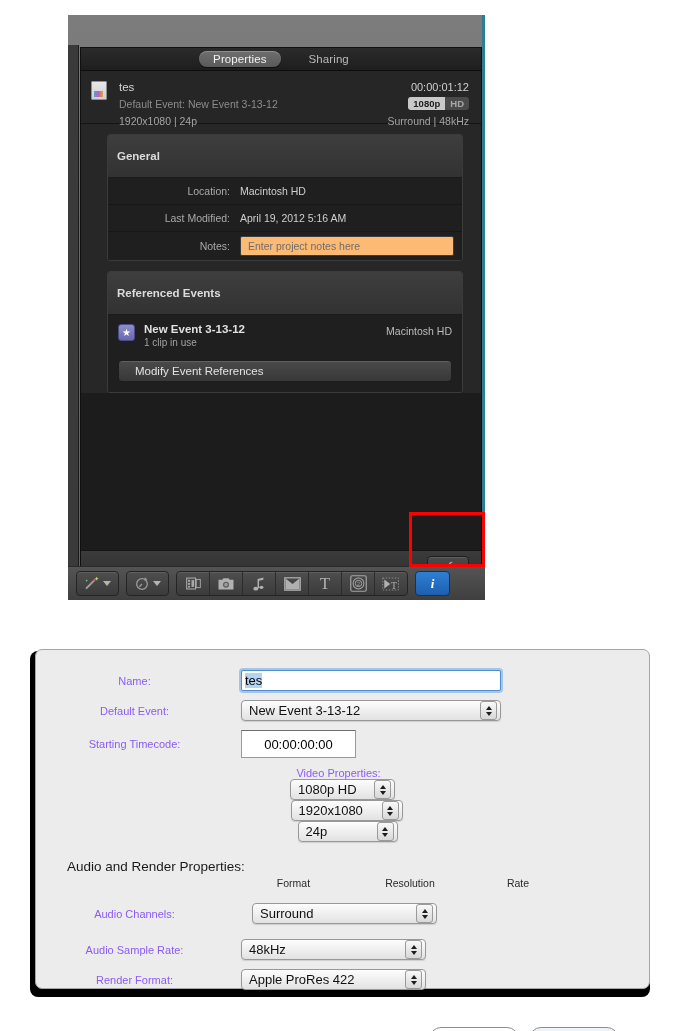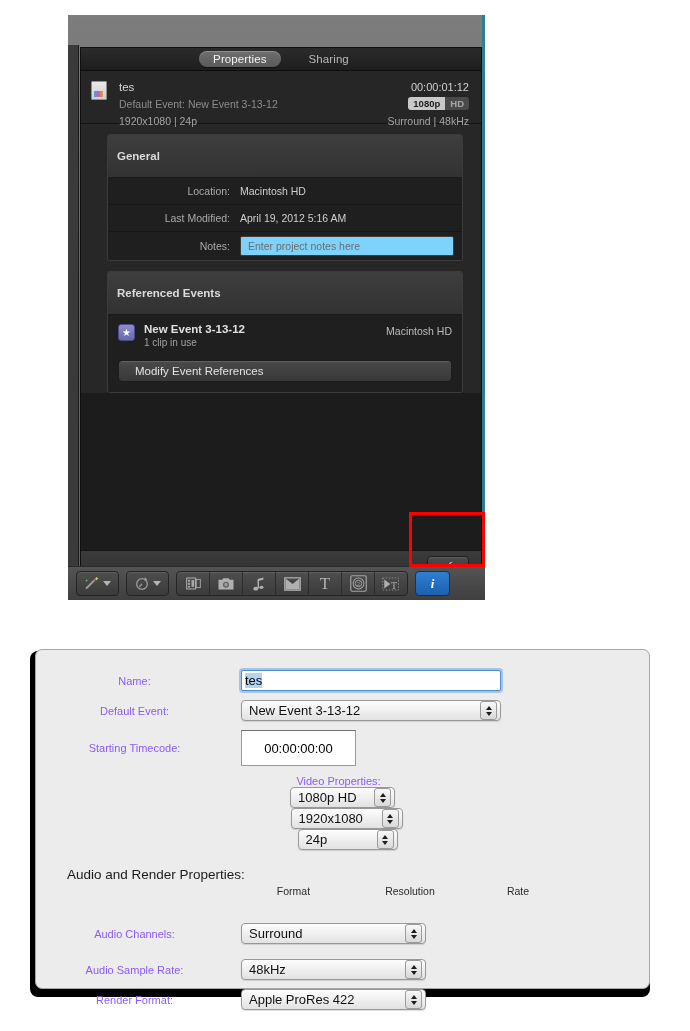--- a/index.html
+++ b/index.html
@@ -76,21 +76,21 @@
     padding:15px 9px;font-size:11.5px;font-weight:bold;color:#dcdcdc;
   }
   .sec-row{
     display:flex;align-items:center;border-bottom:1px solid #171717;
     background:#1f1f1f;padding:4px 8px;min-height:18px;
   }
   .sec-row:last-child{border-bottom:none;}
   .r-label{width:114px;text-align:right;font-size:10.5px;color:#a9a9a9;padding-right:10px;}
   .r-value{font-size:10.5px;color:#cfcfcf;}
   #notes-input{
-    flex:1;background:#7dd3fc;border:1px solid #3d3d3d;border-radius:2px;
+    flex:1;background:#fdba74;border:1px solid #3d3d3d;border-radius:2px;
     padding:3px 7px;font-size:10.5px;color:#6d6d6d;
   }
 
   
   #ev-body{background:#1f1f1f;padding:8px 10px 10px 10px;}
   #ev-line{display:flex;align-items:flex-start;}
   #ev-icon{
     width:15px;height:15px;border-radius:3px;margin-top:1px;
     background:linear-gradient(#8f8ecb,#6a68ae);border:1px solid #4d4b8a;
     color:#fff;font-size:10px;line-height:15px;text-align:center;
@@ -192,21 +192,21 @@
   }
   .stepper{
     width:15px;height:17px;border-radius:3px;margin-right:1px;
     background:linear-gradient(#f8f8f8,#d8d8d8);border:1px solid #9a9a9a;
     display:flex;flex-direction:column;align-items:center;justify-content:center;gap:2px;
   }
   .ar-up{width:0;height:0;border-left:3px solid transparent;border-right:3px solid transparent;border-bottom:4px solid #1d1d1d;}
   .ar-dn{width:0;height:0;border-left:3px solid transparent;border-right:3px solid transparent;border-top:4px solid #1d1d1d;}
 
   #timecode-input{
-    width:115px;height:36px;box-sizing:border-box;background:#fff;
+    width:115px;height:28px;box-sizing:border-box;background:#fff;
     border:1px solid #9a9a9a;border-top-color:#6f6f6f;
     font-size:13px;color:#000;display:flex;align-items:center;justify-content:center;
   }
 
   .capbtn{
     width:88px;height:23px;border-radius:12px;border:1px solid #8d8d8d;
     display:flex;align-items:center;justify-content:center;
     font-size:13px;color:#111;box-shadow:0 1px 1px rgba(0,0,0,.16);
   }
   #cancel-btn{background:linear-gradient(#ffffff,#ededed);}
@@ -423,21 +423,21 @@
     <div style="padding-left:31px;font-size:13.5px;color:#1a1a1a;">Audio and Render Properties:</div>
   </div>
 
   <div class="frow" style="margin-top:3px;">
     <div class="flabel"></div>
     <div class="sublabel" style="width:105px;">Format</div>
     <div class="sublabel" style="width:112px;margin-left:8px;">Resolution</div>
     <div class="sublabel" style="width:88px;margin-left:8px;">Rate</div>
   </div>
 
-  <div class="frow" style="margin-top:26px;">
+  <div class="frow" style="margin-top:14px;gap:11px;">
     <div class="flabel">Audio Channels:</div>
     <div class="popup" style="width:185px;">
       <span>Surround</span>
       <span class="stepper">
         <span class="ar-up"></span>
         <span class="ar-dn"></span>
       </span>
     </div>
   </div>
 

